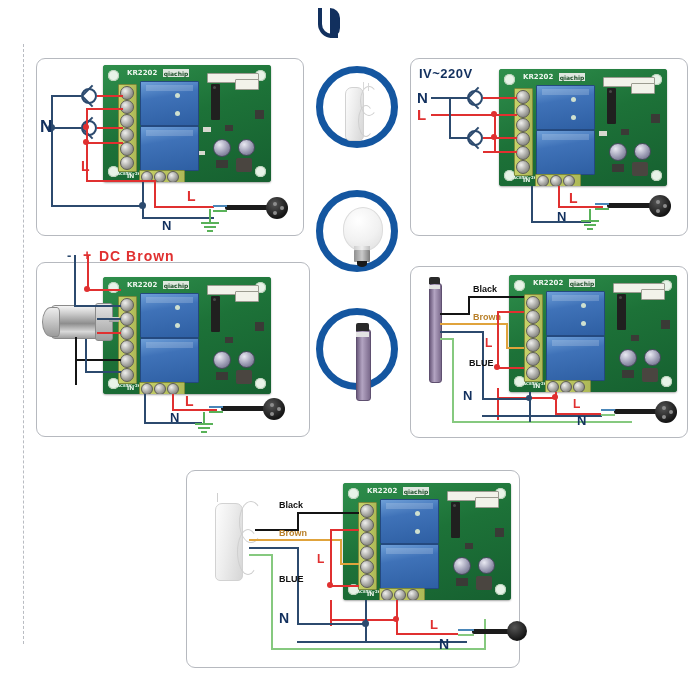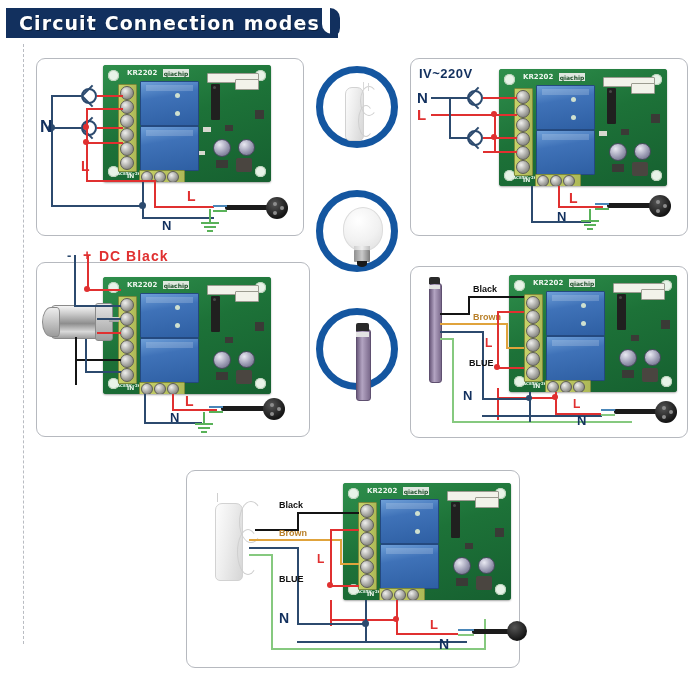--- a/index.html
+++ b/index.html
@@ -126,23 +126,20 @@
   .gnd-line{position:absolute;background:#59b259;}
 
   
   .gb{position:absolute;background:#59b259;height:2px;}
 </style>
 </head>
 <body>
 
 <div id="stage">
 
-  <div class="banner">
-    <span class="banner-text">Circuit Connection modes</span>
-  </div>
   <div class="banner-notch"></div>
   <div class="banner-tail"></div>
   <div class="left-dash"></div>
 
   <div class="panel" id="p1" style="left:36px;top:58px;width:268px;height:178px;">
 
     <div class="pcb" style="left:66px;top:6px;width:168px;height:117px;">
       <div class="pcb-bg"></div>
       <div class="mh" style="left:5px;top:5px;width:11px;height:11px;"></div>
       <div class="mh" style="right:5px;top:5px;width:11px;height:11px;"></div>
@@ -310,21 +307,21 @@
     <div class="plug-head" style="left:238px;top:136px;width:22px;height:22px;"></div>
     <div class="plug-pin" style="left:245px;top:141px;width:4px;height:4px;"></div>
     <div class="plug-pin" style="left:252px;top:145px;width:4px;height:4px;"></div>
     <div class="plug-pin" style="left:245px;top:150px;width:4px;height:4px;"></div>
     <div class="wire" style="left:184px;top:144px;width:14px;height:2px;background:#4a86b8;"></div>
     <div class="wire" style="left:184px;top:149px;width:14px;height:2px;background:#59b259;"></div>
   </div>
 
   <div class="panel" id="p3" style="left:36px;top:262px;width:274px;height:175px;">
 
-    <div class="lbl" style="left:62px;top:-14px;font-size:14px;color:#e03030;letter-spacing:1px;">DC Black</div>
+    <div class="lbl" style="left:62px;top:-14px;font-size:14px;color:#e03030;letter-spacing:1px;">DC Brown</div>
     <div class="lbl" style="left:30px;top:-14px;font-size:13px;color:#2c4a6e;">-</div>
     <div class="lbl" style="left:46px;top:-15px;font-size:14px;color:#e03030;">+</div>
 
     <div class="pcb" style="left:66px;top:14px;width:168px;height:117px;">
       <div class="pcb-bg"></div>
       <div class="mh" style="left:5px;top:5px;width:11px;height:11px;"></div>
       <div class="mh" style="right:5px;top:5px;width:11px;height:11px;"></div>
       <div class="mh" style="left:5px;bottom:5px;width:11px;height:11px;"></div>
       <div class="mh" style="right:5px;bottom:5px;width:11px;height:11px;"></div>
       <div class="silk" style="left:24px;top:4px;font-size:7px;">KR2202</div>

